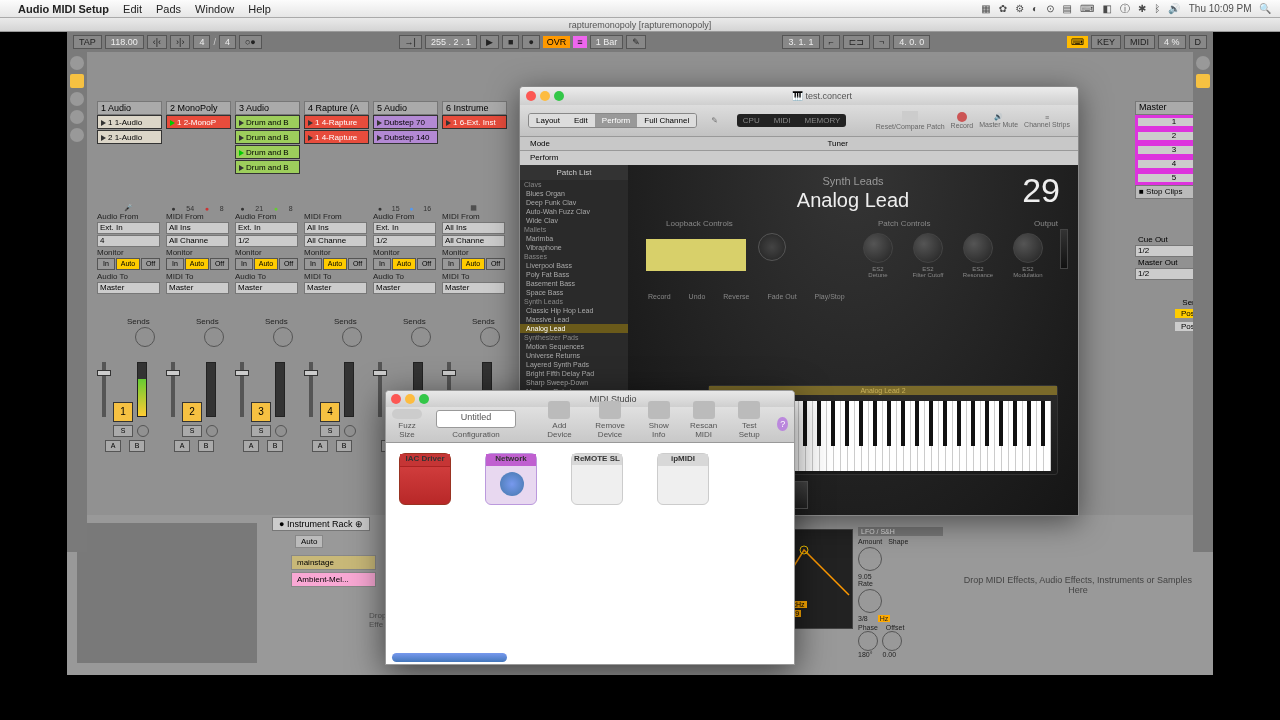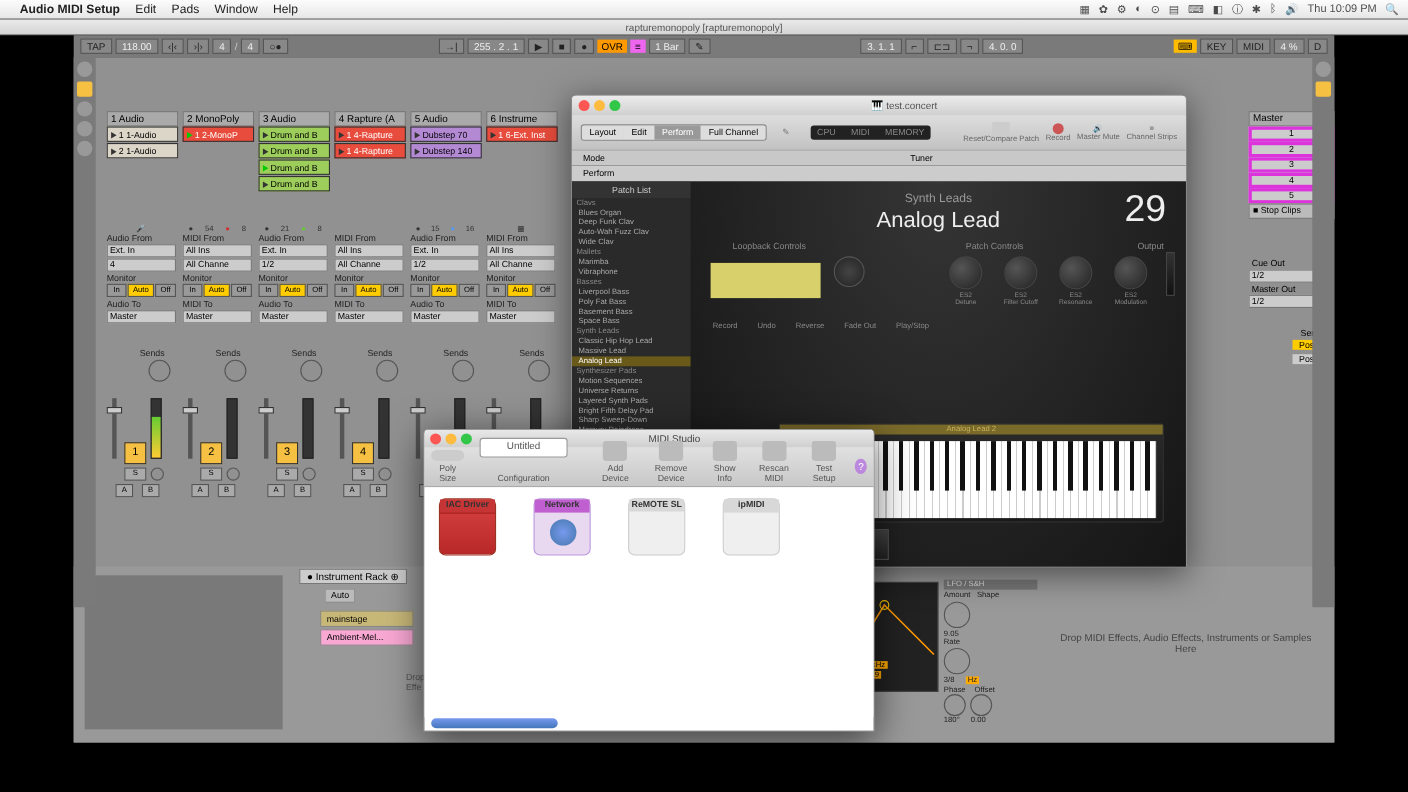--- a/index.html
+++ b/index.html
@@ -84,21 +84,21 @@
 .ms-keys { height: 70px; background: repeating-linear-gradient(90deg, #fff 0, #fff 6px, #ccc 6px, #ccc 7px); margin: 6px; position: relative; }
 .ms-black-keys { position: absolute; top: 0; height: 45px; width: 100%; background: repeating-linear-gradient(90deg, transparent 0, transparent 4px, #111 4px, #111 8px, transparent 8px, transparent 14px); }
 
 
 .midi-studio { position: absolute; top: 390px; left: 385px; width: 410px; height: 275px; background: #fff; border: 1px solid #999; border-radius: 4px 4px 0 0; box-shadow: 0 8px 35px rgba(0,0,0,.6); z-index: 100; }
 .midi-titlebar { height: 16px; background: linear-gradient(#e8e8e8,#cfcfcf); border-radius: 4px 4px 0 0; display: flex; align-items: center; padding: 0 5px; font-size: 9px; }
 .midi-title-text { flex: 1; text-align: center; color: #444; }
 .midi-toolbar { height: 36px; background: linear-gradient(#e0e0e0,#c8c8c8); border-bottom: 1px solid #999; display: flex; align-items: flex-end; padding: 0 6px 3px; gap: 14px; font-size: 8px; color: #555; }
 .midi-tb-item { text-align: center; }
 .midi-tb-icon { width: 22px; height: 18px; background: #bbb; border-radius: 3px; margin: 0 auto 2px; }
-.midi-config { width: 80px; height: 18px; background: #fff; border: 1px solid #999; border-radius: 3px; font-size: 9px; padding: 1px 4px; margin-bottom: 14px; }
+.midi-config { width: 80px; height: 18px; background: #fff; border: 1px solid #999; border-radius: 3px; font-size: 9px; padding: 1px 4px; margin-bottom: 2px; }
 .midi-body { position: absolute; top: 52px; bottom: 12px; left: 0; right: 0; background: #fff; padding: 10px; display: flex; gap: 28px; align-items: flex-start; }
 .midi-device { width: 58px; text-align: center; }
 .midi-dev-icon { width: 52px; height: 52px; border-radius: 6px; margin: 0 auto; position: relative; }
 .iac { background: linear-gradient(#d84343,#b82828); border: 1px solid #932; }
 .iac::before { content:""; position:absolute; top:0; left:0; right:0; height:12px; background:#c53535; border-bottom:1px solid #a22; font-size: 6px; }
 .net { background: #e8d8f0; border: 1px solid #b9d; }
 .net::after { content:""; position:absolute; top:18px; left:14px; width:24px; height:24px; border-radius:50%; background: radial-gradient(circle,#79e,#47a); }
 .net::before { content:""; position:absolute; top:0; left:0; right:0; height:12px; background:#c060d0; }
 .remote { background: #efefef; border: 1px solid #ccc; }
 .remote::before { content:""; position:absolute; top:0; left:0; right:0; height:11px; background:#d8d8d8; }
@@ -582,21 +582,21 @@
 <div class="midi-studio">
   <div class="midi-titlebar">
     <div class="traffic">
         <span class="tl-r"></span>
         <span class="tl-y"></span>
         <span class="tl-g"></span>
       </div>
     <div class="midi-title-text">MIDI Studio</div>
   </div>
   <div class="midi-toolbar">
-    <div class="midi-tb-item"><div style="width:30px;height:10px;background:#ccc;border-radius:5px;margin-bottom:2px"></div><span>Poly Size</span></div>
+    <div class="midi-tb-item"><div style="width:30px;height:10px;background:#ccc;border-radius:5px;margin-bottom:2px"></div><span>Fuzz Size</span></div>
     <div class="midi-tb-item"><div class="midi-config">Untitled</div><span>Configuration</span></div>
     <div style="flex:.3"></div>
     <div class="midi-tb-item"><div class="midi-tb-icon"></div><span>Add Device</span></div>
     <div class="midi-tb-item"><div class="midi-tb-icon"></div><span>Remove Device</span></div>
     <div class="midi-tb-item"><div class="midi-tb-icon"></div><span>Show Info</span></div>
     <div class="midi-tb-item"><div class="midi-tb-icon"></div><span>Rescan MIDI</span></div>
     <div class="midi-tb-item"><div class="midi-tb-icon"></div><span>Test Setup</span></div>
     <div style="width:14px;height:14px;border-radius:50%;background:#b8d;color:#fff;text-align:center;line-height:14px;font-size:9px;margin-bottom:8px">?</div>
   </div>
   <div class="midi-body" id="midi-devices">

